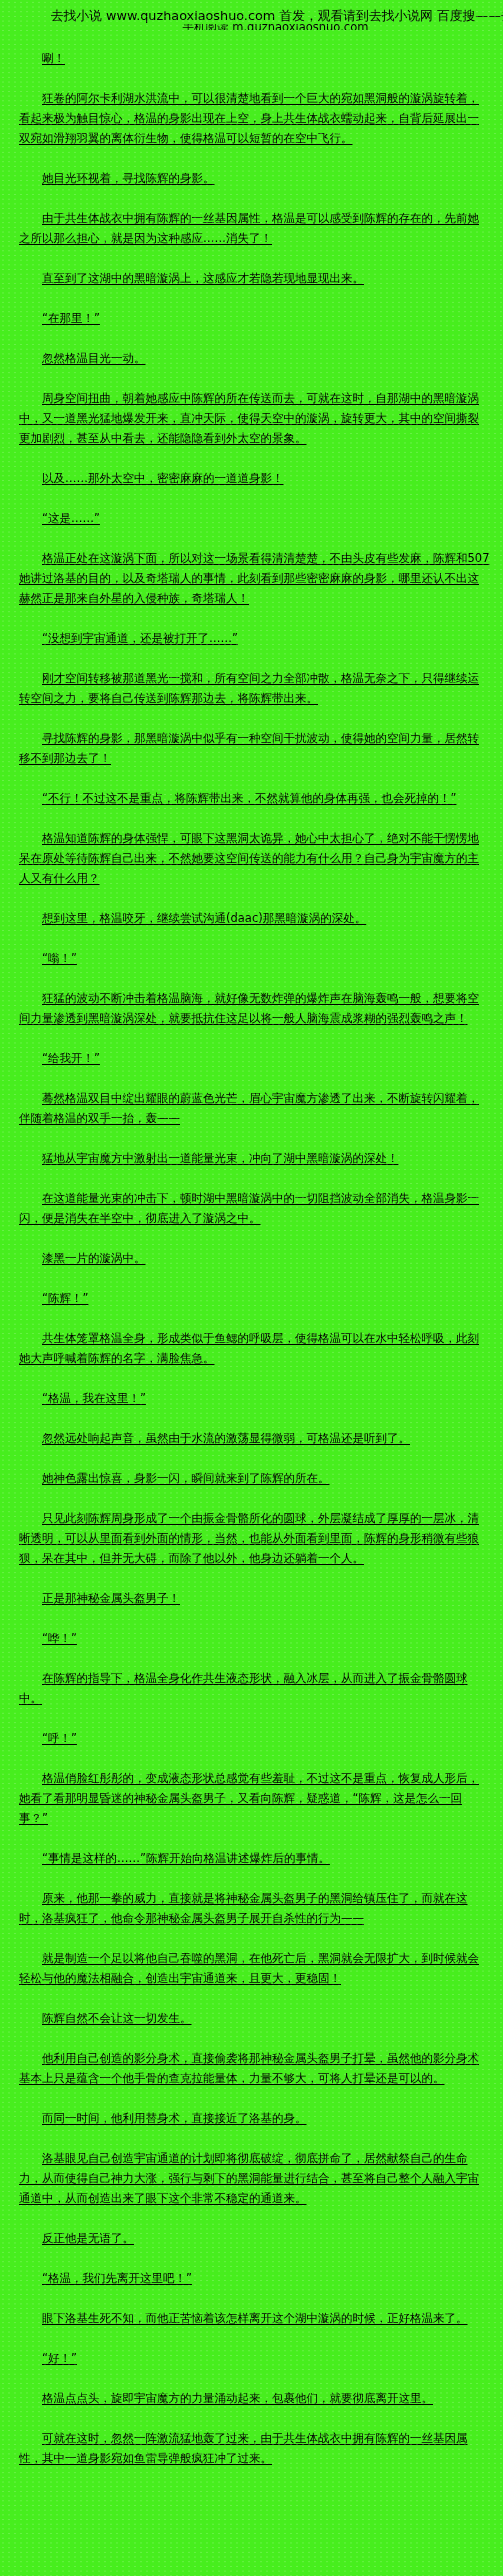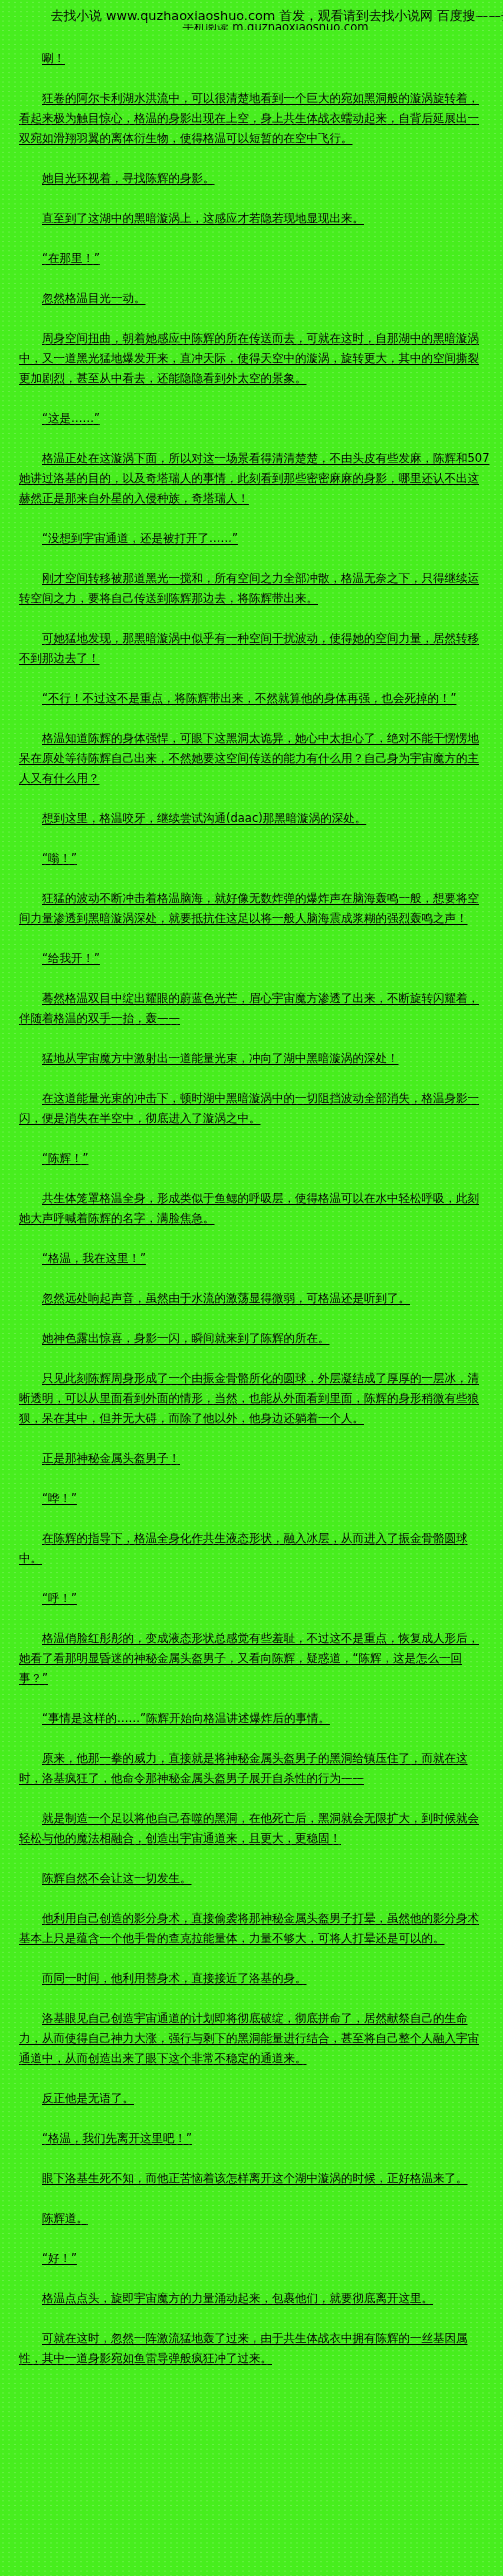--- a/index.html
+++ b/index.html
@@ -76,38 +76,41 @@
     <div class="header-line1">去找小说 www.quzhaoxiaoshuo.com 首发，观看请到去找小说网 百度搜——去找小说</div>
     <div class="header-line2-clip">
       <div class="header-line2">手机阅读 m.quzhaoxiaoshuo.com</div>
     </div>
   </div>
 
   <div class="novel-body">
       <p>唰！</p>
       <p>狂卷的阿尔卡利湖水洪流中，可以很清楚地看到一个巨大的宛如黑洞般的漩涡旋转着，看起来极为触目惊心，格温的身影出现在上空，身上共生体战衣蠕动起来，自背后延展出一双宛如滑翔羽翼的离体衍生物，使得格温可以短暂的在空中飞行。</p>
       <p>她目光环视着，寻找陈辉的身影。</p>
+      <p>由于共生体战衣中拥有陈辉的一丝基因属性，格温是可以感受到陈辉的存在的，先前她之所以那么担心，就是因为这种感应……消失了！</p>
       <p>直至到了这湖中的黑暗漩涡上，这感应才若隐若现地显现出来。</p>
       <p>“在那里！”</p>
       <p>忽然格温目光一动。</p>
       <p>周身空间扭曲，朝着她感应中陈辉的所在传送而去，可就在这时，自那湖中的黑暗漩涡中，又一道黑光猛地爆发开来，直冲天际，使得天空中的漩涡，旋转更大，其中的空间撕裂更加剧烈，甚至从中看去，还能隐隐看到外太空的景象。</p>
+      <p>以及……那外太空中，密密麻麻的一道道身影！</p>
       <p>“这是……”</p>
       <p>格温正处在这漩涡下面，所以对这一场景看得清清楚楚，不由头皮有些发麻，陈辉和507她讲过洛基的目的，以及奇塔瑞人的事情，此刻看到那些密密麻麻的身影，哪里还认不出这赫然正是那来自外星的入侵种族，奇塔瑞人！</p>
       <p>“没想到宇宙通道，还是被打开了……”</p>
       <p>刚才空间转移被那道黑光一搅和，所有空间之力全部冲散，格温无奈之下，只得继续运转空间之力，要将自己传送到陈辉那边去，将陈辉带出来。</p>
-      <p>可她猛地发现，那黑暗漩涡中似乎有一种空间干扰波动，使得她的空间力量，居然转移不到那边去了！</p>
+      <p>寻找陈辉的身影，那黑暗漩涡中似乎有一种空间干扰波动，使得她的空间力量，居然转移不到那边去了！</p>
       <p>“不行！不过这不是重点，将陈辉带出来，不然就算他的身体再强，也会死掉的！”</p>
       <p>格温知道陈辉的身体强悍，可眼下这黑洞太诡异，她心中太担心了，绝对不能干愣愣地呆在原处等待陈辉自己出来，不然她要这空间传送的能力有什么用？自己身为宇宙魔方的主人又有什么用？</p>
       <p>想到这里，格温咬牙，继续尝试沟通(daac)那黑暗漩涡的深处。</p>
       <p>“嗡！”</p>
       <p>狂猛的波动不断冲击着格温脑海，就好像无数炸弹的爆炸声在脑海轰鸣一般，想要将空间力量渗透到黑暗漩涡深处，就要抵抗住这足以将一般人脑海震成浆糊的强烈轰鸣之声！</p>
       <p>“给我开！”</p>
       <p>蓦然格温双目中绽出耀眼的蔚蓝色光芒，眉心宇宙魔方渗透了出来，不断旋转闪耀着，伴随着格温的双手一抬，轰——</p>
       <p>猛地从宇宙魔方中激射出一道能量光束，冲向了湖中黑暗漩涡的深处！</p>
       <p>在这道能量光束的冲击下，顿时湖中黑暗漩涡中的一切阻挡波动全部消失，格温身影一闪，便是消失在半空中，彻底进入了漩涡之中。</p>
+      <p>漆黑一片的漩涡中。</p>
       <p>“陈辉！”</p>
       <p>共生体笼罩格温全身，形成类似于鱼鳃的呼吸层，使得格温可以在水中轻松呼吸，此刻她大声呼喊着陈辉的名字，满脸焦急。</p>
       <p>“格温，我在这里！”</p>
       <p>忽然远处响起声音，虽然由于水流的激荡显得微弱，可格温还是听到了。</p>
       <p>她神色露出惊喜，身影一闪，瞬间就来到了陈辉的所在。</p>
       <p>只见此刻陈辉周身形成了一个由振金骨骼所化的圆球，外层凝结成了厚厚的一层冰，清晰透明，可以从里面看到外面的情形，当然，也能从外面看到里面，陈辉的身形稍微有些狼狈，呆在其中，但并无大碍，而除了他以外，他身边还躺着一个人。</p>
       <p>正是那神秘金属头盔男子！</p>
       <p>“哗！”</p>
       <p>在陈辉的指导下，格温全身化作共生液态形状，融入冰层，从而进入了振金骨骼圆球中。</p>
       <p>“呼！”</p>
@@ -115,21 +118,20 @@
       <p>“事情是这样的……”陈辉开始向格温讲述爆炸后的事情。</p>
       <p>原来，他那一拳的威力，直接就是将神秘金属头盔男子的黑洞给镇压住了，而就在这时，洛基疯狂了，他命令那神秘金属头盔男子展开自杀性的行为——</p>
       <p>就是制造一个足以将他自己吞噬的黑洞，在他死亡后，黑洞就会无限扩大，到时候就会轻松与他的魔法相融合，创造出宇宙通道来，且更大，更稳固！</p>
       <p>陈辉自然不会让这一切发生。</p>
       <p>他利用自己创造的影分身术，直接偷袭将那神秘金属头盔男子打晕，虽然他的影分身术基本上只是蕴含一个他手骨的查克拉能量体，力量不够大，可将人打晕还是可以的。</p>
       <p>而同一时间，他利用替身术，直接接近了洛基的身。</p>
       <p>洛基眼见自己创造宇宙通道的计划即将彻底破绽，彻底拼命了，居然献祭自己的生命力，从而使得自己神力大涨，强行与剩下的黑洞能量进行结合，甚至将自己整个人融入宇宙通道中，从而创造出来了眼下这个非常不稳定的通道来。</p>
       <p>反正他是无语了。</p>
       <p>“格温，我们先离开这里吧！”</p>
       <p>眼下洛基生死不知，而他正苦恼着该怎样离开这个湖中漩涡的时候，正好格温来了。</p>
-      <p>陈辉道。</p>
       <p>“好！”</p>
       <p>格温点点头，旋即宇宙魔方的力量涌动起来，包裹他们，就要彻底离开这里。</p>
       <p>可就在这时，忽然一阵激流猛地轰了过来，由于共生体战衣中拥有陈辉的一丝基因属性，其中一道身影宛如鱼雷导弹般疯狂冲了过来。</p>
     </div>
 
   <div class="noise"></div>
 
 </div>
 
 

